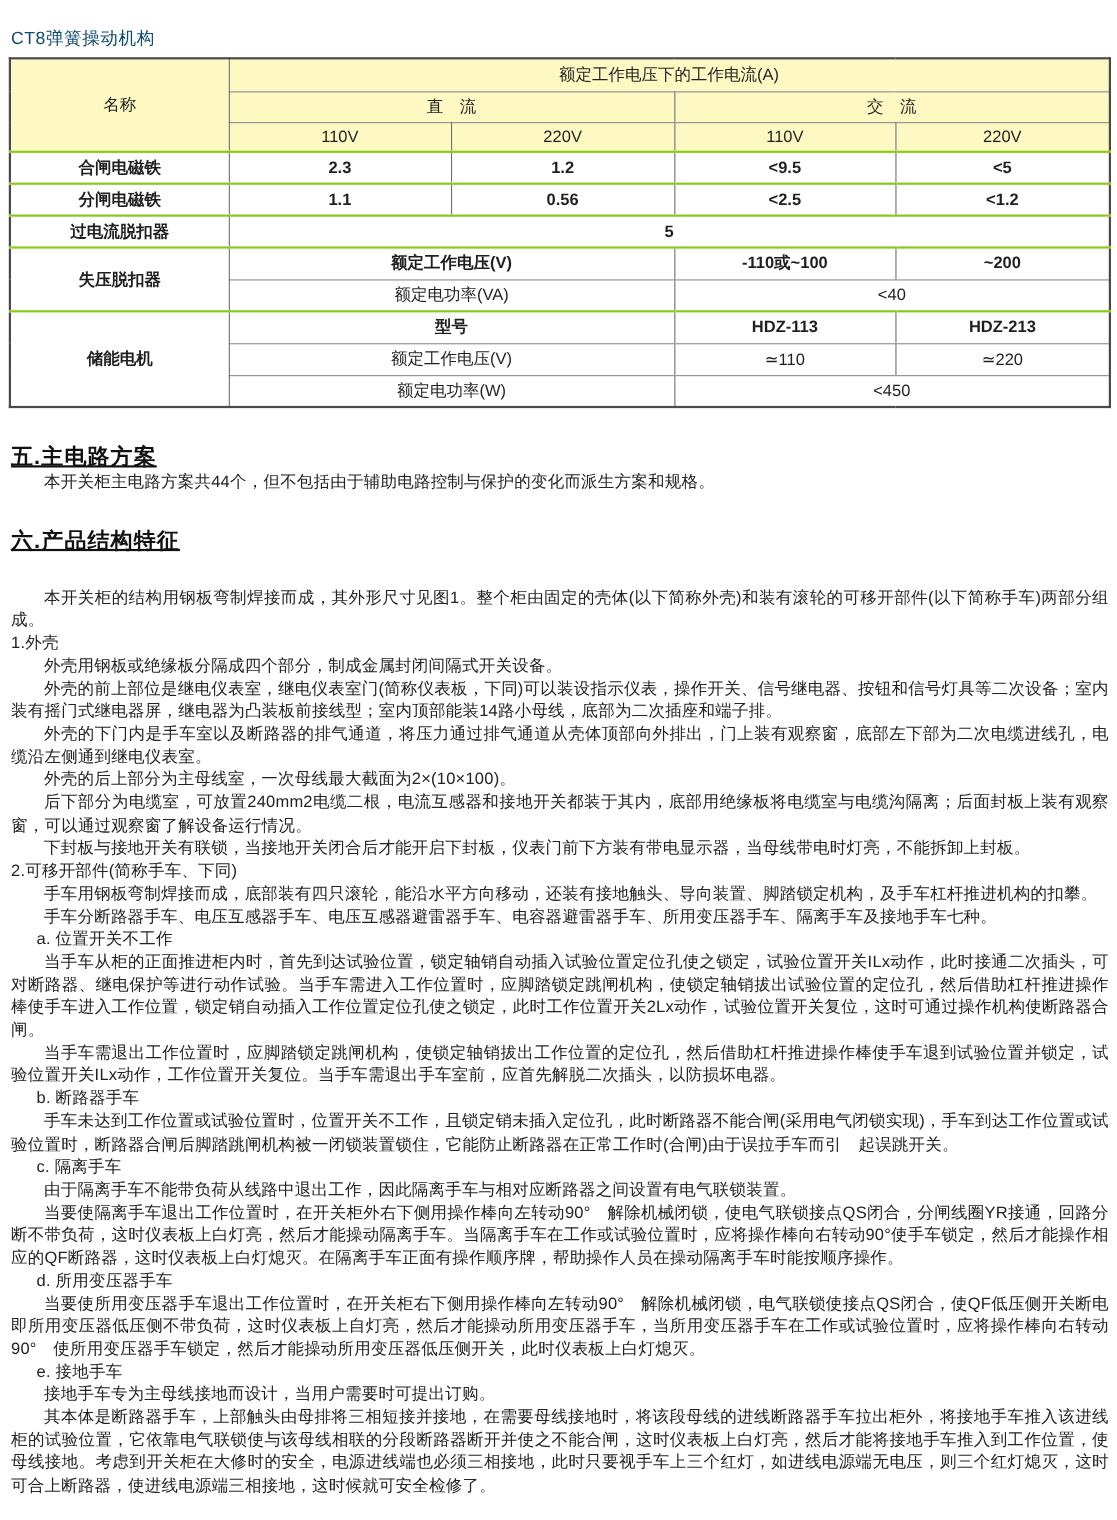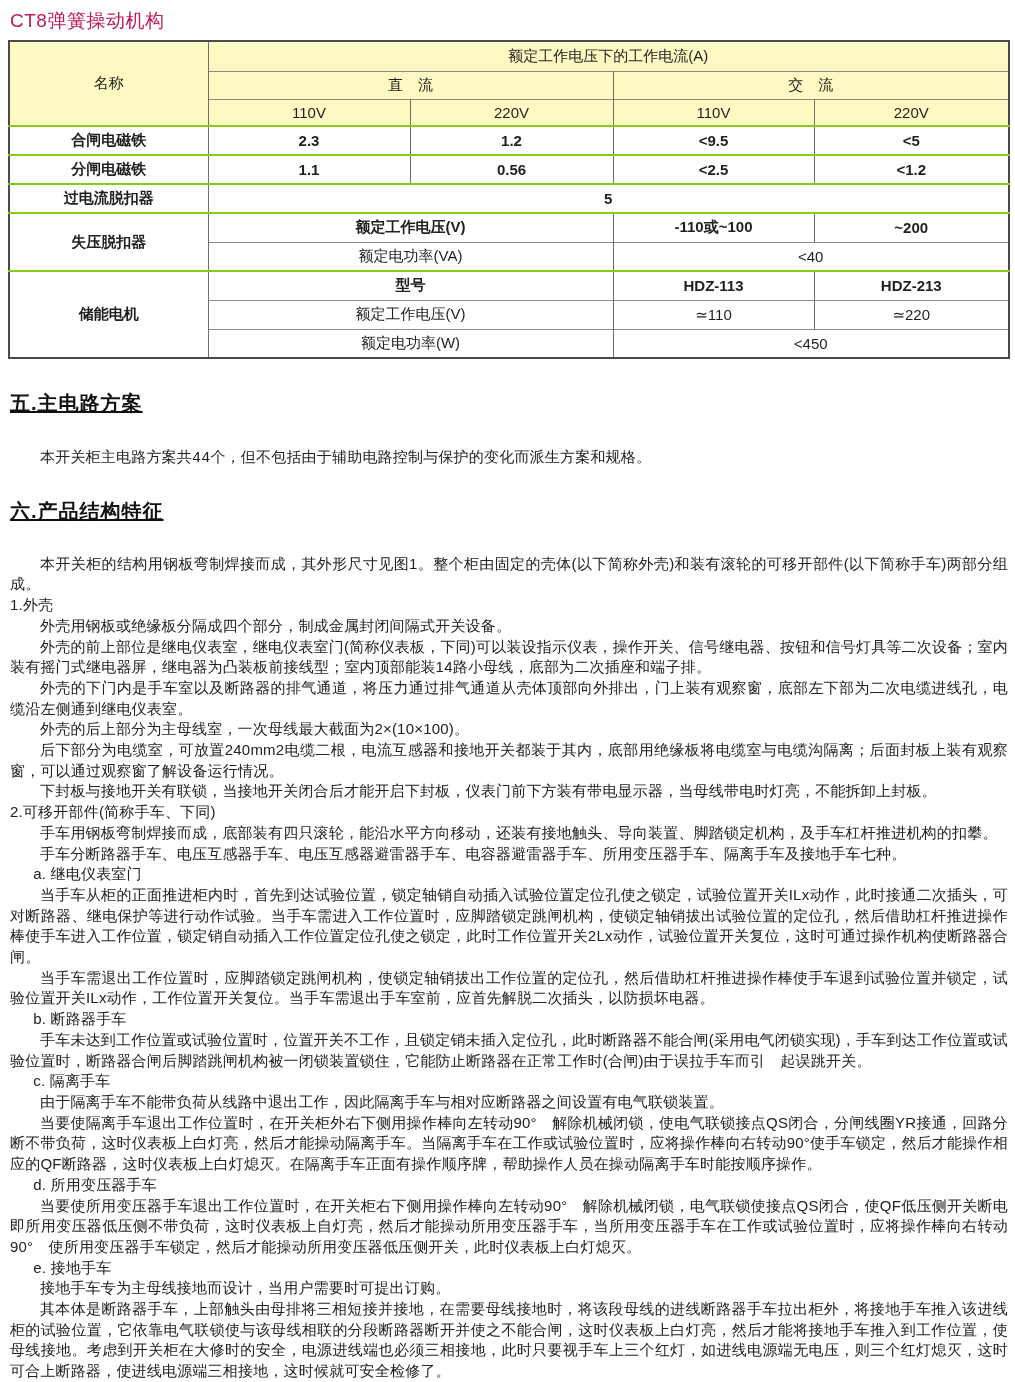--- a/index.html
+++ b/index.html
@@ -8,23 +8,23 @@
     width: 1015px;
     height: 1382px;
     box-sizing: border-box;
     background: #ffffff;
     padding: 8px 7px 0 8px;
     font-family: "Liberation Sans", sans-serif;
     color: #222222;
     overflow: hidden;
   }
   .top-label {
-    font-size: 19px;
-    color: #be185d;
-    margin: 0 0 6px 2px;
+    font-size: 16px;
+    color: #0c4a6e;
+    margin: 17px 0 6px 2px;
     letter-spacing: 0.5px;
   }
   table.spec {
     width: 1000px;
     border-collapse: collapse;
     table-layout: fixed;
     border: 2px solid #4a4a4a;
   }
   table.spec td {
     border-left: 1px solid #6f6f6f;
@@ -58,21 +58,21 @@
     margin: 0;
     font-size: 15px;
     line-height: 20.7px;
     color: #222222;
     text-align: justify;
     letter-spacing: 0.2px;
   }
   .para.indent { text-indent: 2em; }
   .para.flush  { text-indent: 0; }
   .para.letter { text-indent: 1.55em; }
-  .sec5-para { margin-top: 32px; margin-left: 2px; margin-right: 0; font-family: Liberation Mono, monospace; }
+  .sec5-para { margin-top: 0; margin-left: 2px; margin-right: 0; }
   .sec6-body { margin-top: 29px; margin-left: 2px; }
 </style>
 </head>
 <body>
 
 <div class="page">
 
   <div class="top-label">CT8弹簧操动机构</div>
 
   <table class="spec">
@@ -153,21 +153,21 @@
       <p class="para flush">1.外壳</p>
       <p class="para indent">外壳用钢板或绝缘板分隔成四个部分，制成金属封闭间隔式开关设备。</p>
       <p class="para indent">外壳的前上部位是继电仪表室，继电仪表室门(简称仪表板，下同)可以装设指示仪表，操作开关、信号继电器、按钮和信号灯具等二次设备；室内装有摇门式继电器屏，继电器为凸装板前接线型；室内顶部能装14路小母线，底部为二次插座和端子排。</p>
       <p class="para indent">外壳的下门内是手车室以及断路器的排气通道，将压力通过排气通道从壳体顶部向外排出，门上装有观察窗，底部左下部为二次电缆进线孔，电缆沿左侧通到继电仪表室。</p>
       <p class="para indent">外壳的后上部分为主母线室，一次母线最大截面为2×(10×100)。</p>
       <p class="para indent">后下部分为电缆室，可放置240mm2电缆二根，电流互感器和接地开关都装于其内，底部用绝缘板将电缆室与电缆沟隔离；后面封板上装有观察窗，可以通过观察窗了解设备运行情况。</p>
       <p class="para indent">下封板与接地开关有联锁，当接地开关闭合后才能开启下封板，仪表门前下方装有带电显示器，当母线带电时灯亮，不能拆卸上封板。</p>
       <p class="para flush">2.可移开部件(简称手车、下同)</p>
       <p class="para indent">手车用钢板弯制焊接而成，底部装有四只滚轮，能沿水平方向移动，还装有接地触头、导向装置、脚踏锁定机构，及手车杠杆推进机构的扣攀。</p>
       <p class="para indent">手车分断路器手车、电压互感器手车、电压互感器避雷器手车、电容器避雷器手车、所用变压器手车、隔离手车及接地手车七种。</p>
-      <p class="para letter">a.  继电仪表室门</p>
+      <p class="para letter">a.  位置开关不工作</p>
       <p class="para indent">当手车从柜的正面推进柜内时，首先到达试验位置，锁定轴销自动插入试验位置定位孔使之锁定，试验位置开关ILx动作，此时接通二次插头，可对断路器、继电保护等进行动作试验。当手车需进入工作位置时，应脚踏锁定跳闸机构，使锁定轴销拔出试验位置的定位孔，然后借助杠杆推进操作棒使手车进入工作位置，锁定销自动插入工作位置定位孔使之锁定，此时工作位置开关2Lx动作，试验位置开关复位，这时可通过操作机构使断路器合闸。</p>
       <p class="para indent">当手车需退出工作位置时，应脚踏锁定跳闸机构，使锁定轴销拔出工作位置的定位孔，然后借助杠杆推进操作棒使手车退到试验位置并锁定，试验位置开关ILx动作，工作位置开关复位。当手车需退出手车室前，应首先解脱二次插头，以防损坏电器。</p>
       <p class="para letter">b.  断路器手车</p>
       <p class="para indent">手车未达到工作位置或试验位置时，位置开关不工作，且锁定销未插入定位孔，此时断路器不能合闸(采用电气闭锁实现)，手车到达工作位置或试验位置时，断路器合闸后脚踏跳闸机构被一闭锁装置锁住，它能防止断路器在正常工作时(合闸)由于误拉手车而引　起误跳开关。</p>
       <p class="para letter">c.  隔离手车</p>
       <p class="para indent">由于隔离手车不能带负荷从线路中退出工作，因此隔离手车与相对应断路器之间设置有电气联锁装置。</p>
       <p class="para indent">当要使隔离手车退出工作位置时，在开关柜外右下侧用操作棒向左转动90°　解除机械闭锁，使电气联锁接点QS闭合，分闸线圈YR接通，回路分断不带负荷，这时仪表板上白灯亮，然后才能操动隔离手车。当隔离手车在工作或试验位置时，应将操作棒向右转动90°使手车锁定，然后才能操作相应的QF断路器，这时仪表板上白灯熄灭。在隔离手车正面有操作顺序牌，帮助操作人员在操动隔离手车时能按顺序操作。</p>
       <p class="para letter">d.  所用变压器手车</p>
       <p class="para indent">当要使所用变压器手车退出工作位置时，在开关柜右下侧用操作棒向左转动90°　解除机械闭锁，电气联锁使接点QS闭合，使QF低压侧开关断电即所用变压器低压侧不带负荷，这时仪表板上自灯亮，然后才能操动所用变压器手车，当所用变压器手车在工作或试验位置时，应将操作棒向右转动90°　使所用变压器手车锁定，然后才能操动所用变压器低压侧开关，此时仪表板上白灯熄灭。</p>
       <p class="para letter">e.  接地手车</p>

